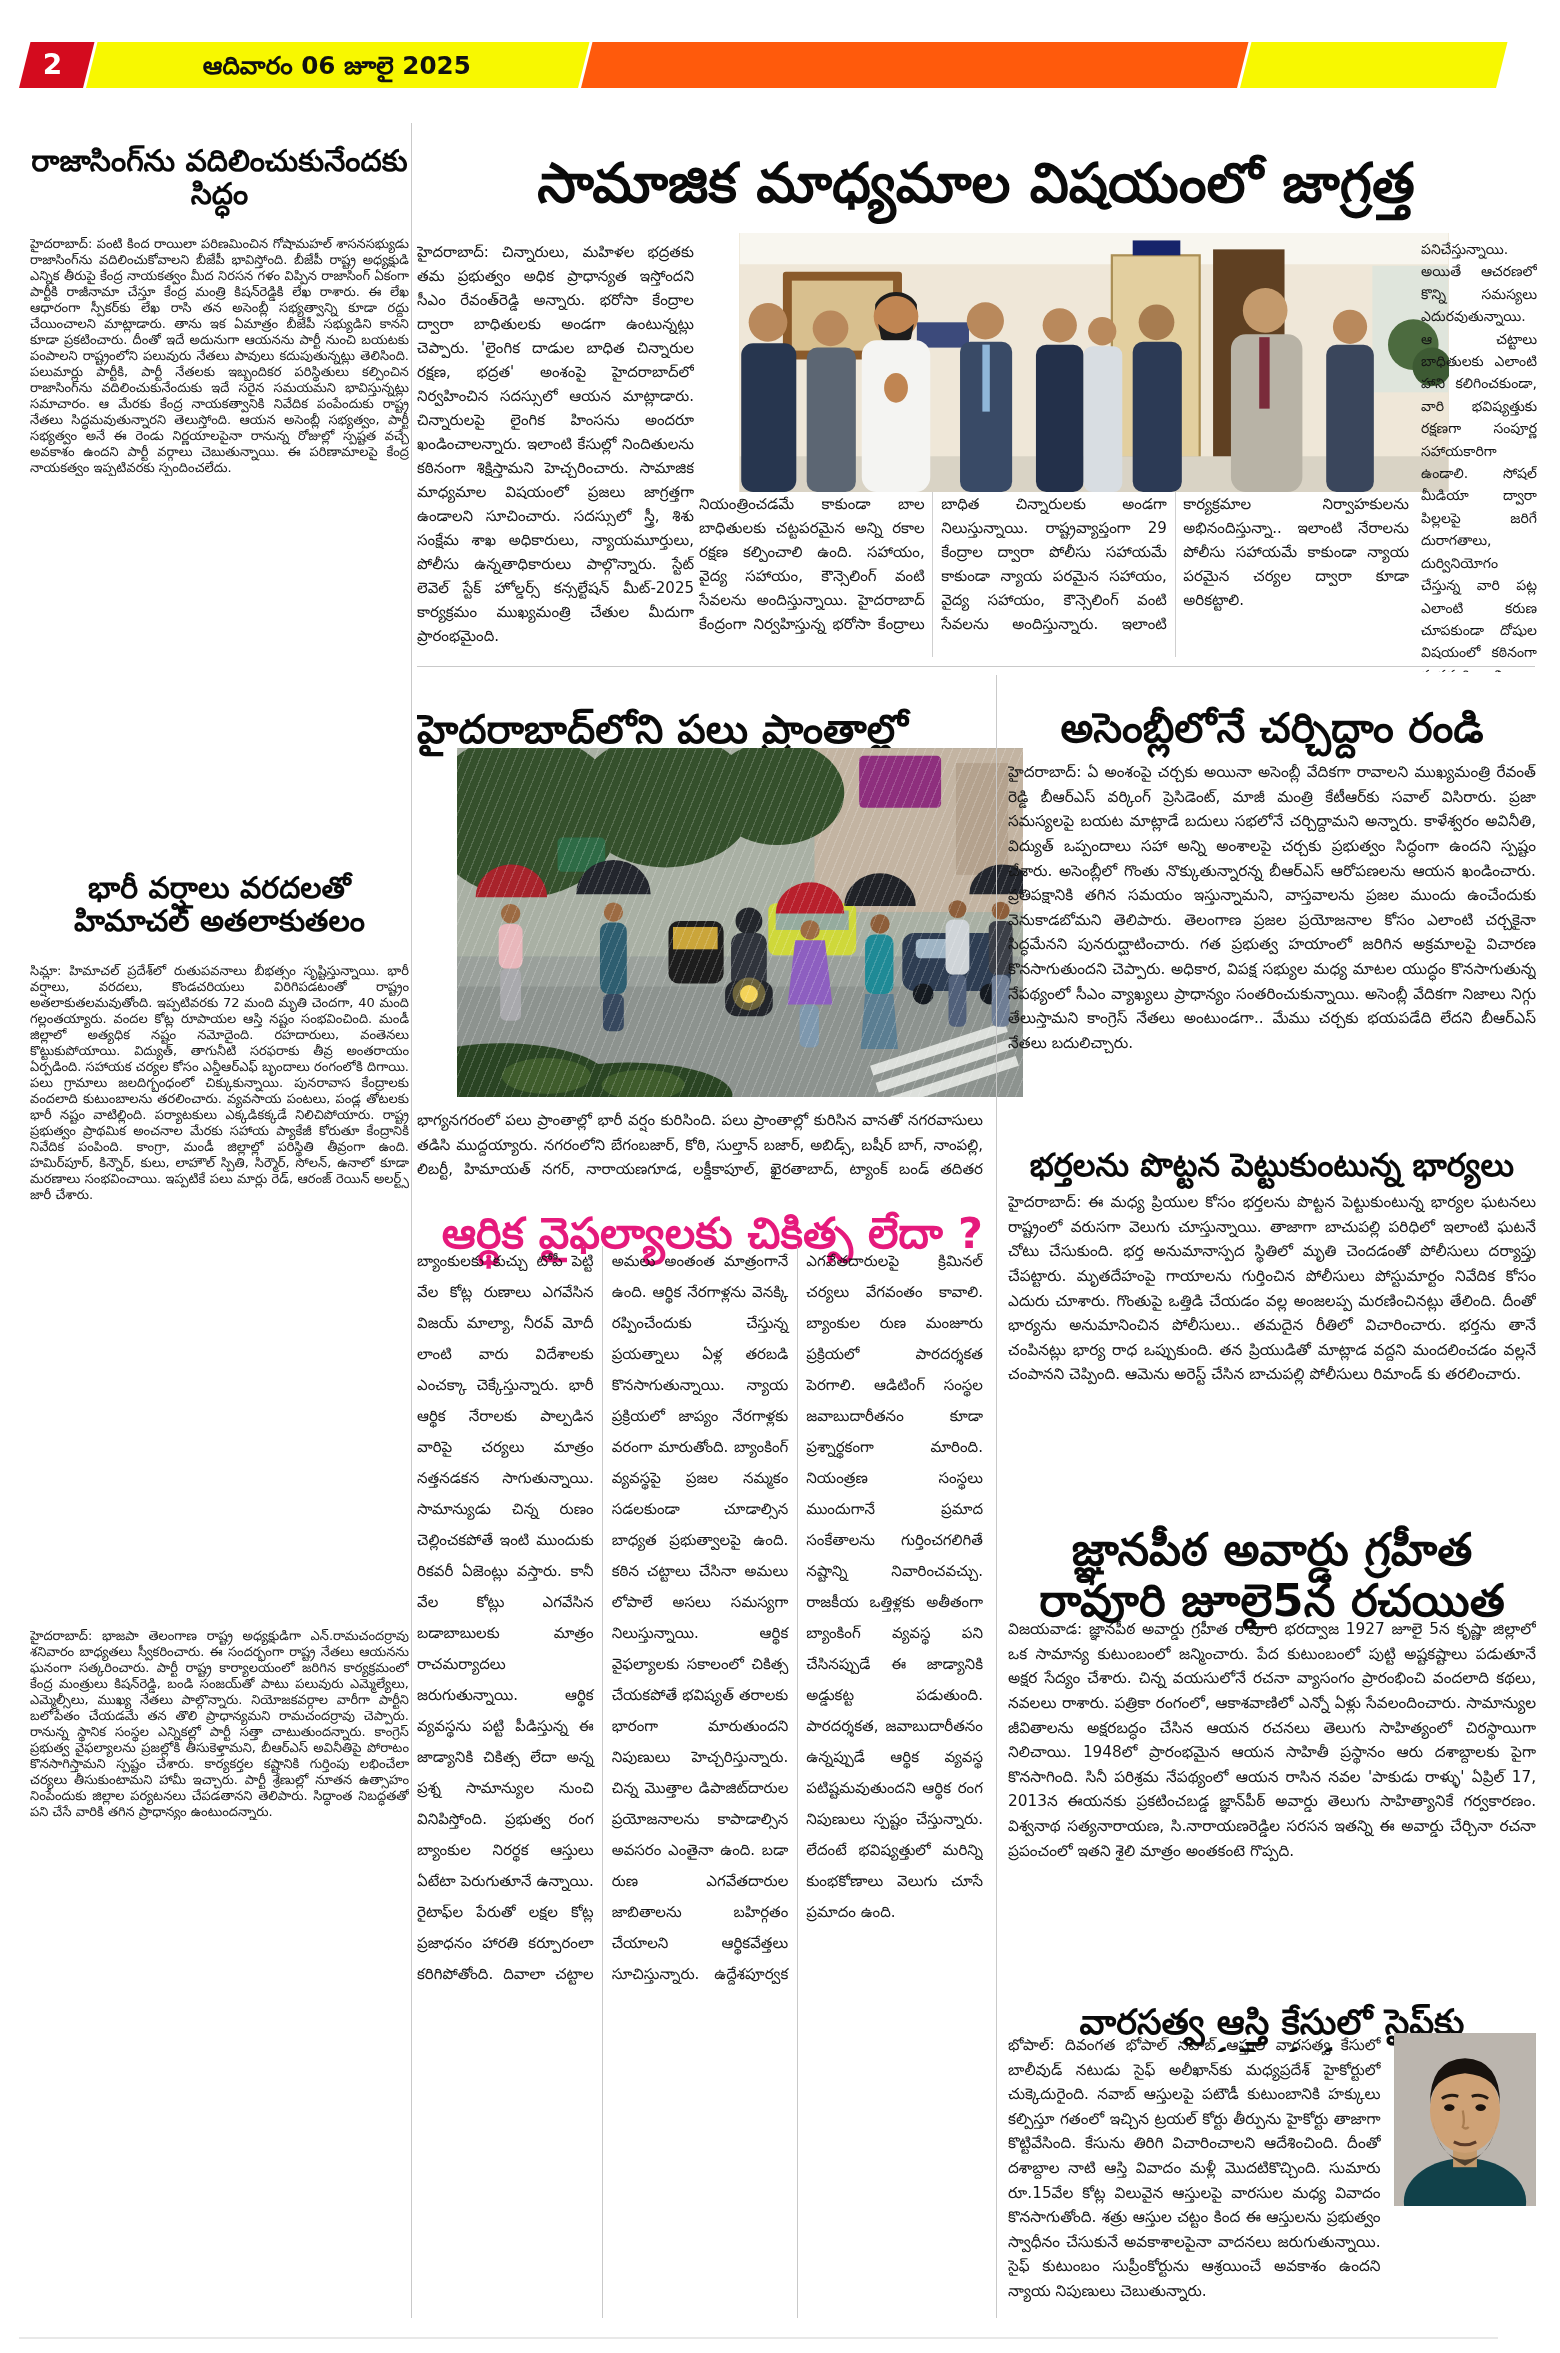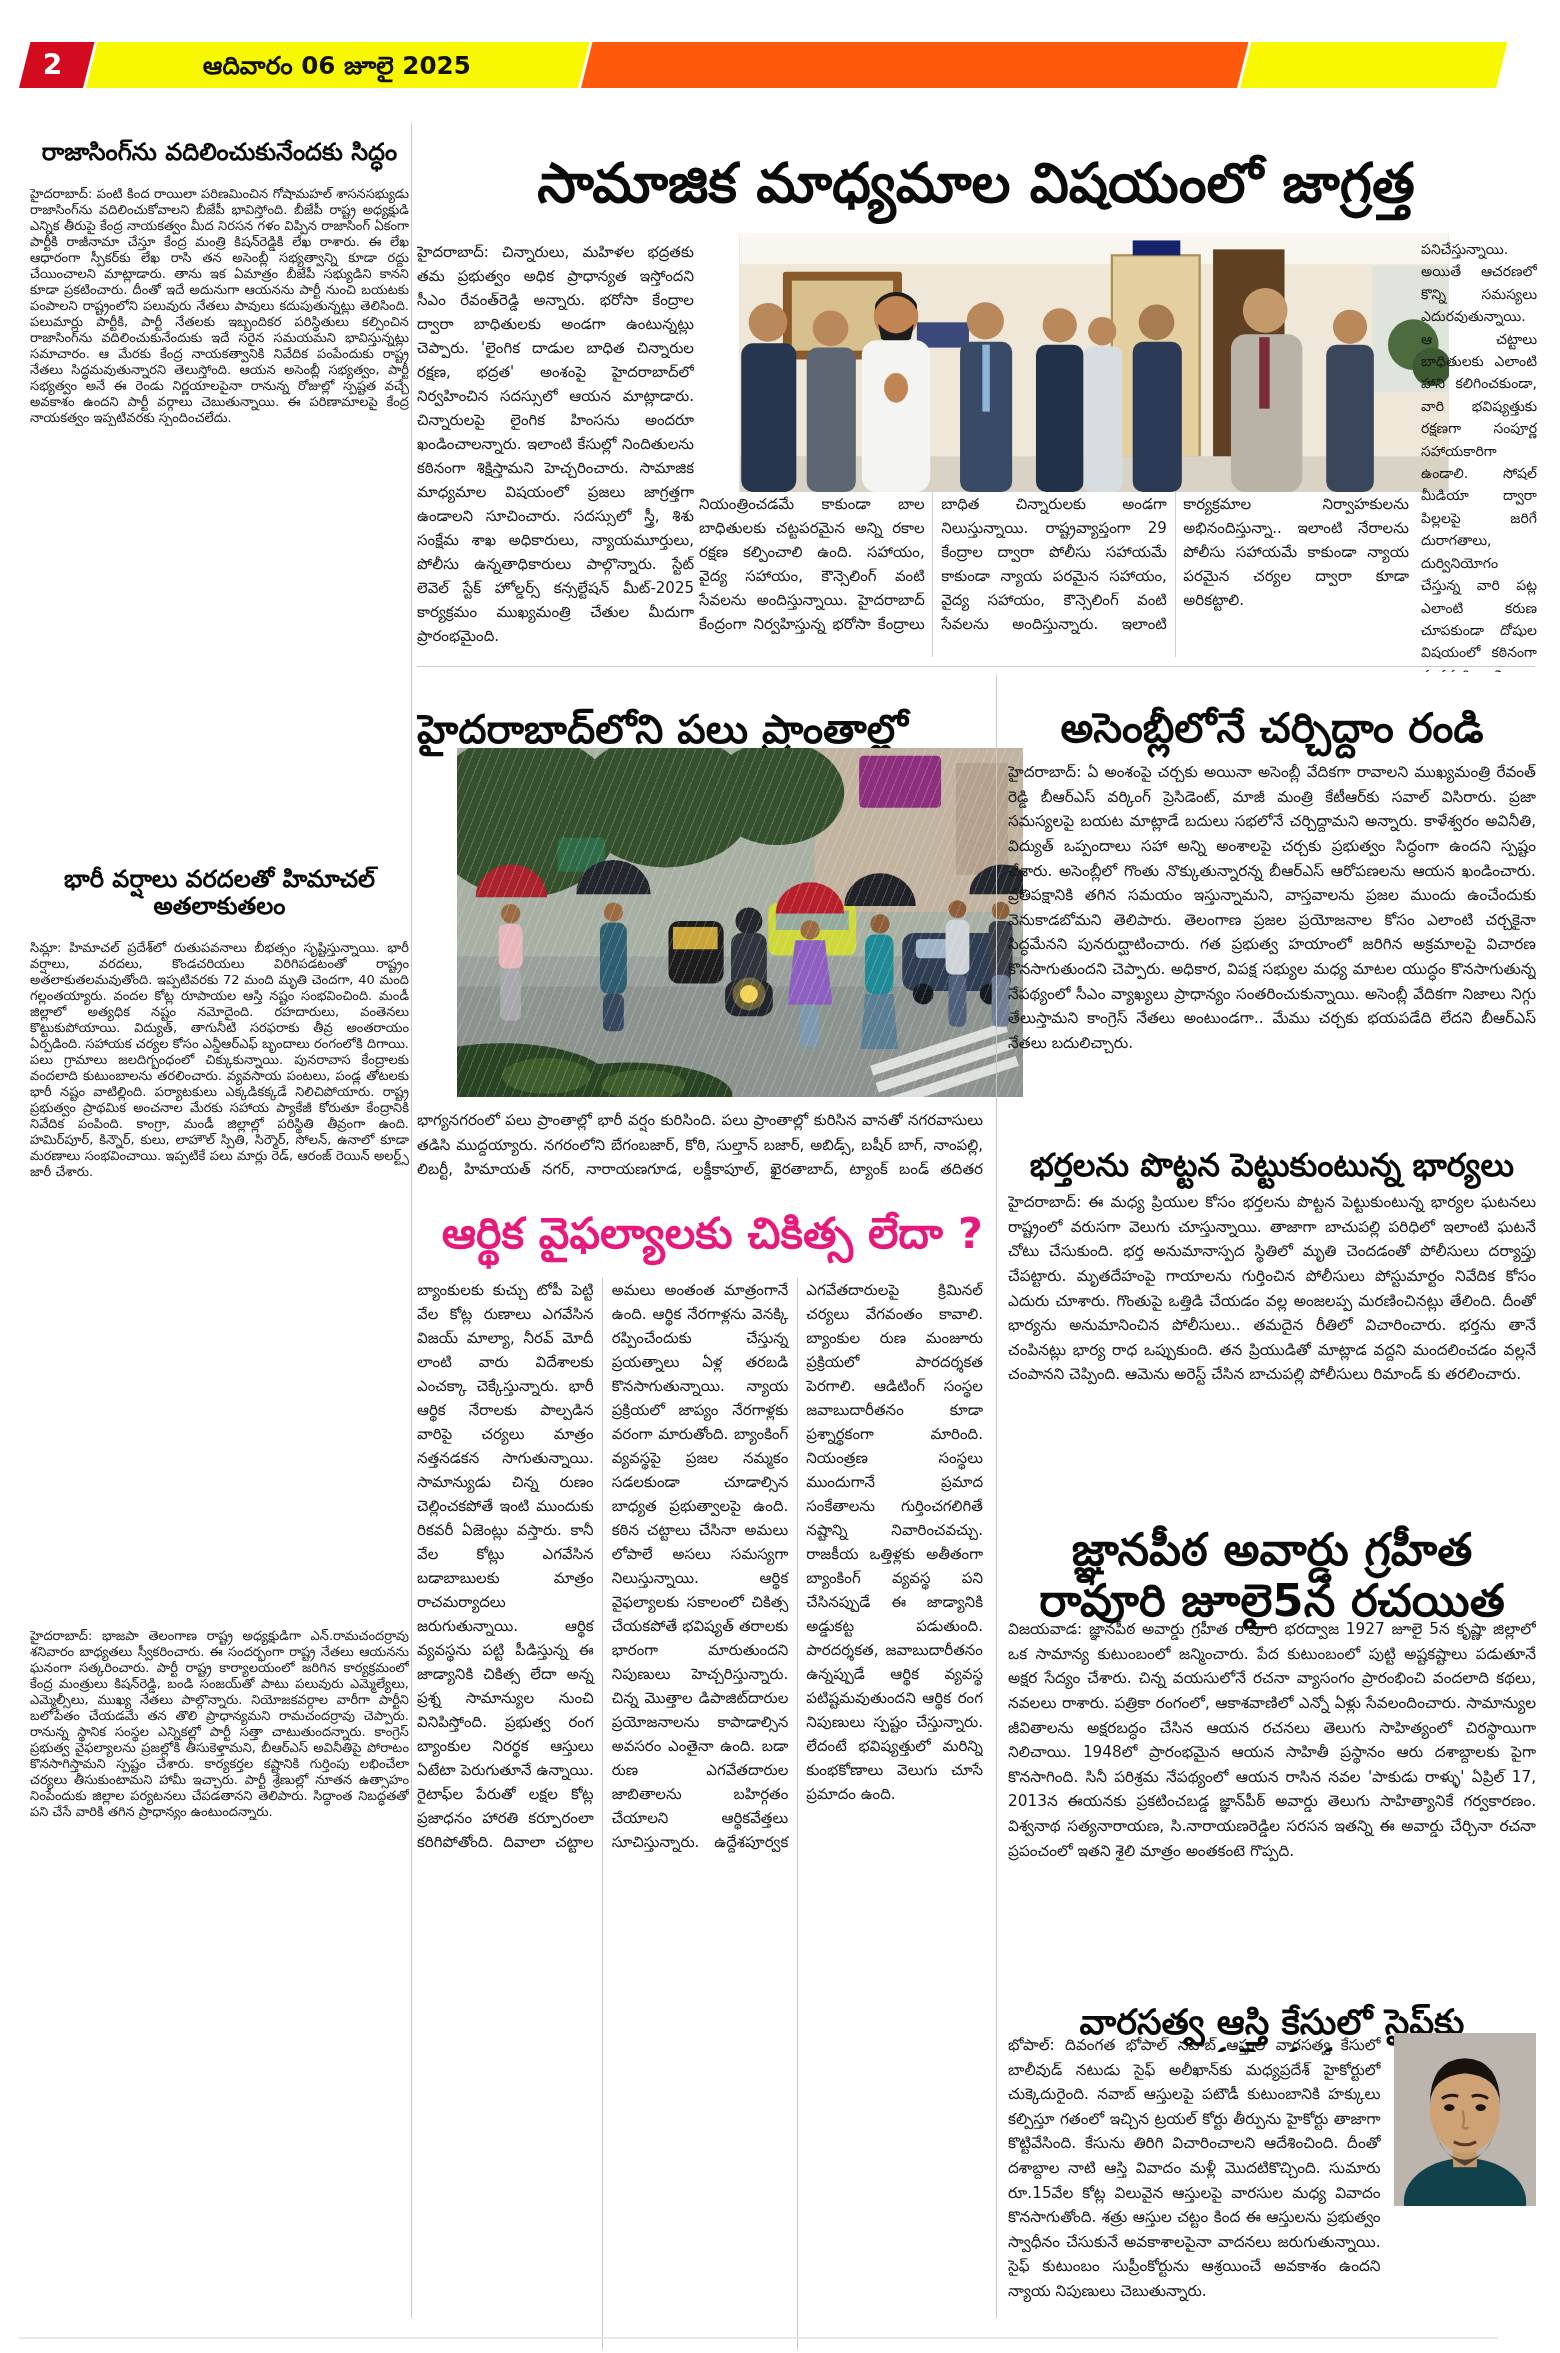--- a/index.html
+++ b/index.html
@@ -19,37 +19,37 @@
   .headline{font-weight:bold;color:#0b0b0b;text-align:center;line-height:1.12;}
   .bodytext{text-align:justify;overflow:hidden;}
   .rule-v{position:absolute;width:0.7px;background:#c9c9c9;}
   .rule-h{position:absolute;height:0.7px;background:#c9c9c9;}
   
   .leftcol{position:absolute;left:30px;top:119px;width:379px;height:2200px;}
   .leftcol article{position:absolute;left:0;width:379px;overflow:hidden;}
   .la1{top:0;height:719px;}
   .la2{top:727px;height:762px;}
   .la3{top:1496px;height:704px;}
-  .lh{font-size:24px;}
+  .lh{font-size:30px;}
   .lb{font-size:13px;line-height:16px;margin-top:13.4px;}
   
   .lead-headline{position:absolute;left:417px;top:116px;width:1118px;height:103px;font-size:55px;overflow:hidden;}
   .lead-left{position:absolute;left:417px;top:225px;width:277px;height:432px;font-size:15px;line-height:24px;}
   .lead-right{position:absolute;left:1421px;top:224px;width:116px;height:434px;font-size:14px;line-height:22.4px;}
   .lead-bottom{position:absolute;left:699px;top:492px;width:710px;height:165px;font-size:15px;line-height:24px;
                column-count:3;column-gap:16.4px;column-rule:0.7px solid #cfcfcf;}
   .cm-photo{position:absolute;left:699px;top:221px;width:710px;height:259px;overflow:hidden;background:#ece4d4;}
   
   .rain-headline{position:absolute;left:417px;top:674px;width:566px;height:57px;font-size:40px;overflow:hidden;}
   .rain-photo{position:absolute;left:417px;top:736px;width:566px;height:349px;overflow:hidden;background:#8d938f;}
   .rain-overlay{position:absolute;inset:0;
      background:repeating-linear-gradient(112deg,rgba(255,255,255,.17) 0 1.2px,rgba(255,255,255,0) 1.2px 8.2px);}
   .rain-caption{position:absolute;left:417px;top:1093px;width:566px;height:76px;font-size:15px;line-height:24.6px;}
   .fin-headline{position:absolute;left:417px;top:1173px;width:566px;height:63px;font-size:43px;overflow:hidden;}
-  .fin-body{position:absolute;left:417px;top:1278px;width:566px;height:1072px;font-size:15px;line-height:24px;
+  .fin-body{position:absolute;left:417px;top:1246px;width:566px;height:1072px;font-size:15px;line-height:31px;
             column-count:3;column-gap:18px;column-rule:0.7px solid #c9c9c9;}
   
   .rsec{position:absolute;left:1008px;width:528px;overflow:hidden;}
   .r1h{top:672px;height:63px;font-size:41px;}
   .r1b{top:745px;height:344px;}
   .r2h{top:1121px;height:45px;font-size:32px;}
   .r2b{top:1175px;height:289px;}
   .r3h{top:1488px;height:104px;font-size:45px;}
   .r3b{top:1602px;height:337px;}
   .r4h{top:1974px;height:49px;font-size:35px;}

